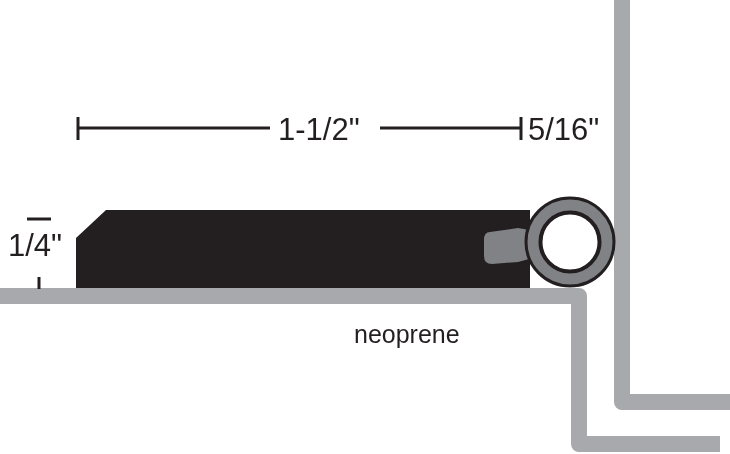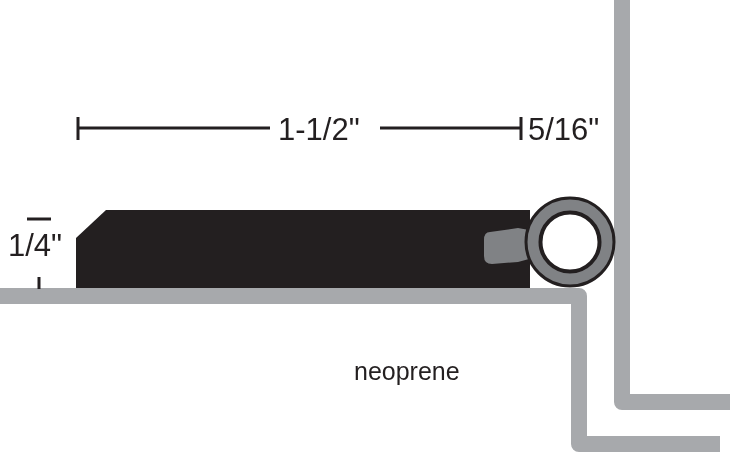--- a/index.html
+++ b/index.html
@@ -38,14 +38,14 @@
     <line x1="380" y1="128" x2="521" y2="128" stroke="#231f20" stroke-width="3"></line>
     <line x1="521" y1="117" x2="521" y2="140" stroke="#231f20" stroke-width="3"></line>
 
     <line x1="27" y1="219" x2="51" y2="219" stroke="#231f20" stroke-width="3"></line>
     <line x1="39" y1="277" x2="39" y2="289" stroke="#231f20" stroke-width="3"></line>
   </svg>
 
   <span class="lbl dim" style="left:278px; top:114px;">1-1/2"</span>
   <span class="lbl dim" style="left:528px; top:114px;">5/16"</span>
   <span class="lbl dim" style="left:8px; top:230px;">1/4"</span>
-  <span class="lbl mat" style="left:354px; top:359px;">neoprene</span>
+  <span class="lbl mat" style="left:354px; top:322px;">neoprene</span>
 </div>
 
 </body></html>

